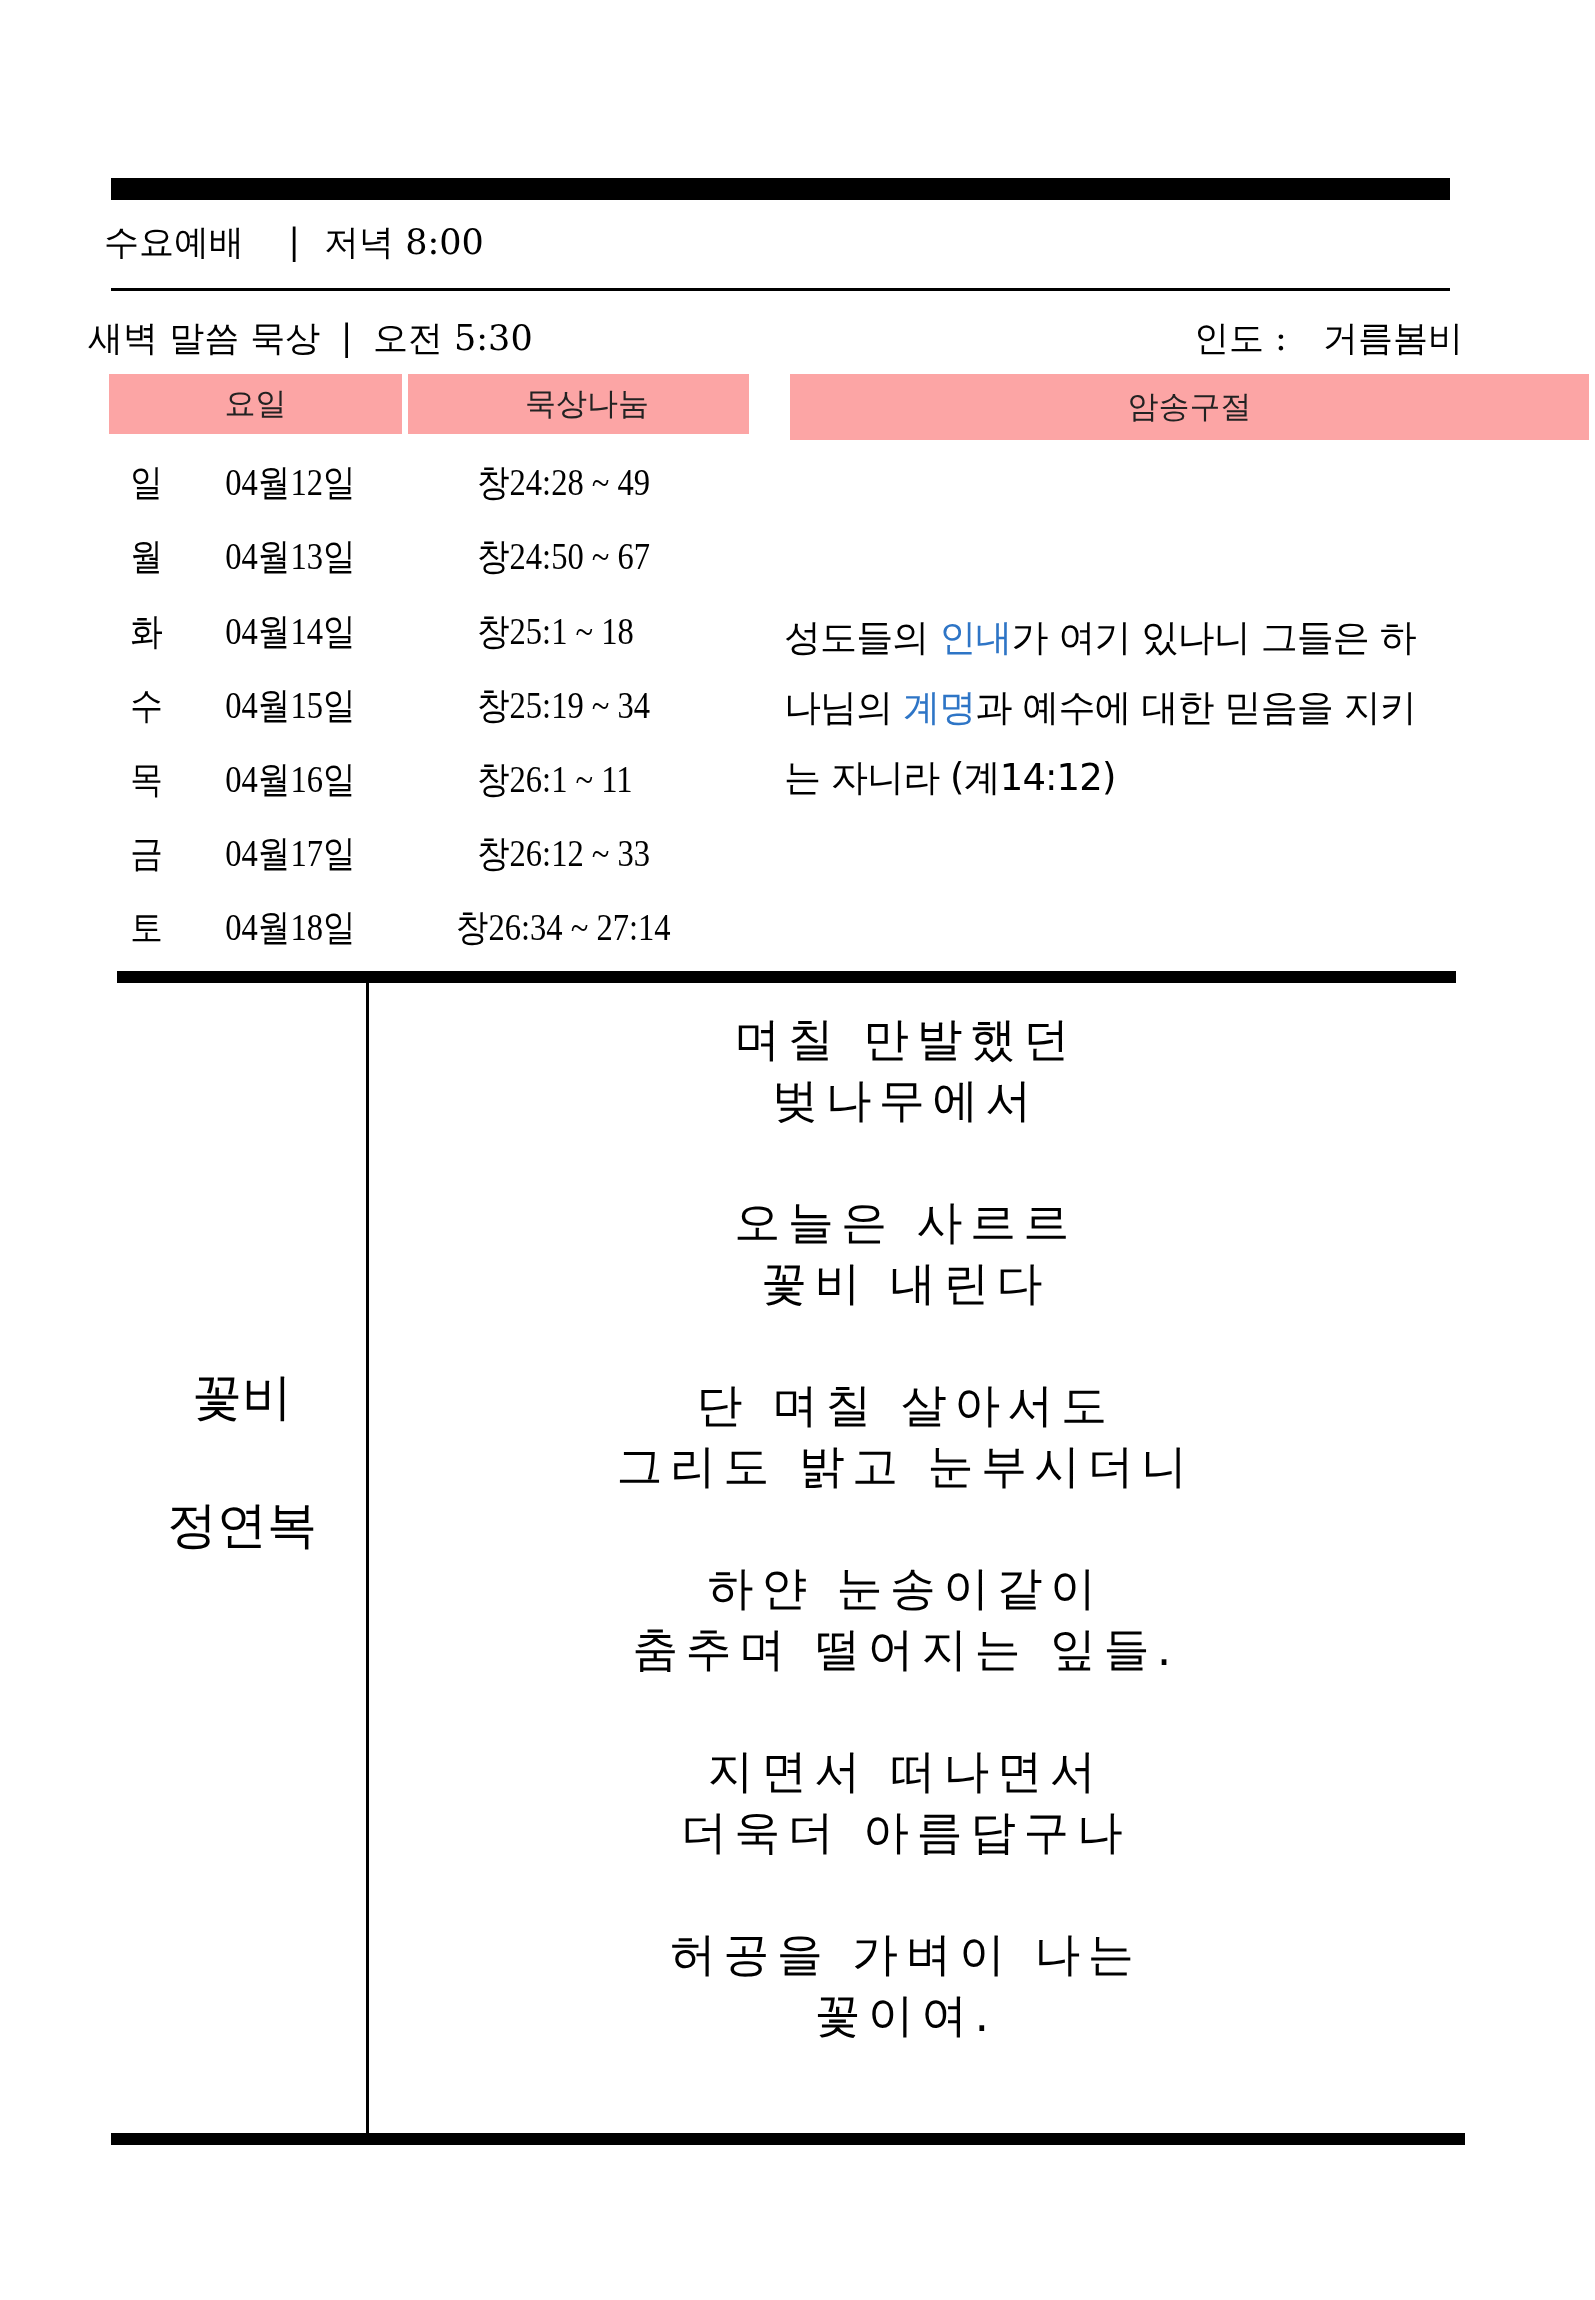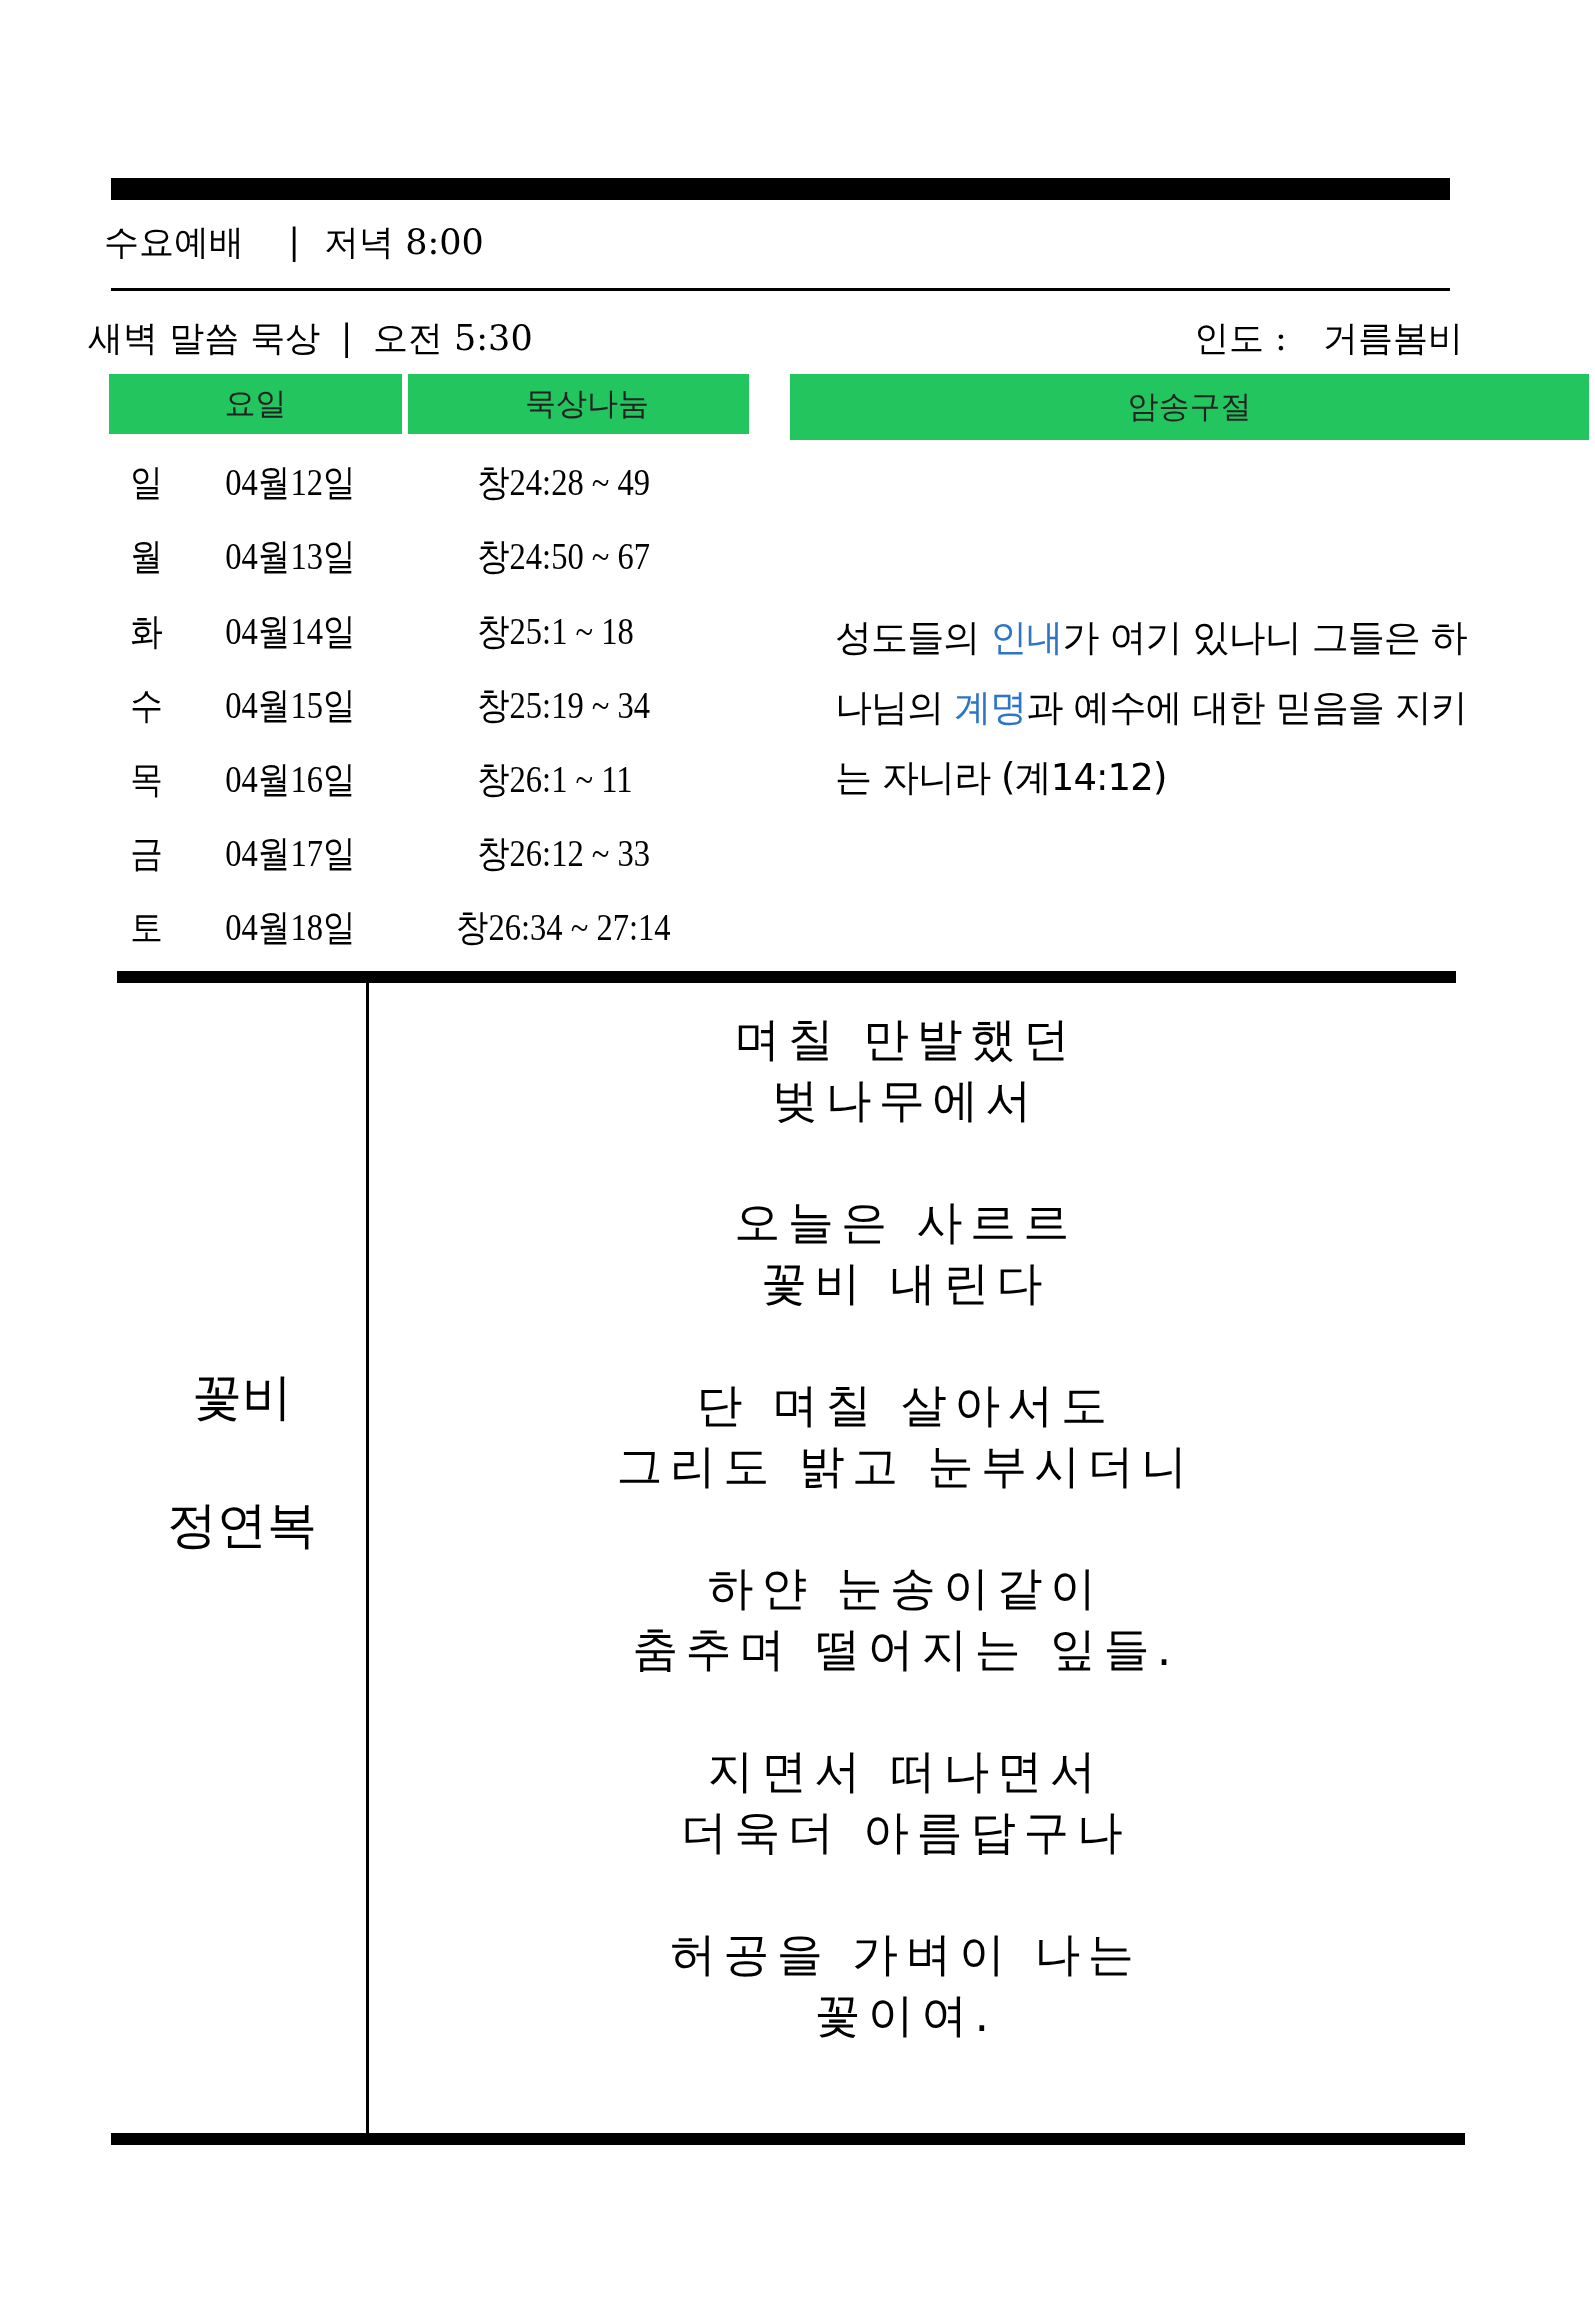--- a/index.html
+++ b/index.html
@@ -1,24 +1,24 @@
 <!DOCTYPE html>
 <html style="font-size:15px"><head>
 <meta charset="utf-8">
 <style>
   html, body { margin: 0; padding: 0; background: #ffffff; }
   body { width: 1595px; height: 2300px; position: relative; overflow: hidden; color: #000; }
   .serif { font-family: "DejaVu Serif", "Liberation Serif", serif; }
   .abs { position: absolute; }
   .bar { position: absolute; background: #000; }
-  .hdr-cell { position: absolute; background: #22c55e; display: flex; align-items: center; justify-content: center;
+  .hdr-cell { position: absolute; background: #fca5a5; display: flex; align-items: center; justify-content: center;
               font-family: "DejaVu Serif", "Liberation Serif", serif; font-size: 31px; color: #222; }
   .row { position: absolute; left: 0; height: 74px; font-family: "Liberation Serif", "DejaVu Serif", serif; font-size: 37px; transform: scaleX(0.88); transform-origin: left center; }
   .row span { position: absolute; top: 0; white-space: nowrap; }
-  .memory { position: absolute; left: 835px; top: 603px; width: 649px; font-family: "DejaVu Sans", "Liberation Sans", sans-serif; font-size: 37px; line-height: 70px; letter-spacing: -0.9px; }
+  .memory { position: absolute; left: 784px; top: 603px; width: 649px; font-family: "DejaVu Sans", "Liberation Sans", sans-serif; font-size: 37px; line-height: 70px; letter-spacing: -0.9px; }
   .memory .hl { color: #2e75c6; }
   .poem { position: absolute; left: 363px; top: 1009px; width: 1085px; text-align: center;
           font-family: "DejaVu Sans", "Liberation Sans", sans-serif; font-size: 46px; line-height: 61px; letter-spacing: 7.4px; }
   .poem .stanza { margin-bottom: 61px; }
   .poem-meta { position: absolute; left: 117px; width: 250px; text-align: center; font-family: "DejaVu Sans", "Liberation Sans", sans-serif; font-size: 50px; }
 </style>
 </head>
 <body>
 
 <div class="bar" style="left:111px; top:178px; width:1339px; height:22px;"></div>

